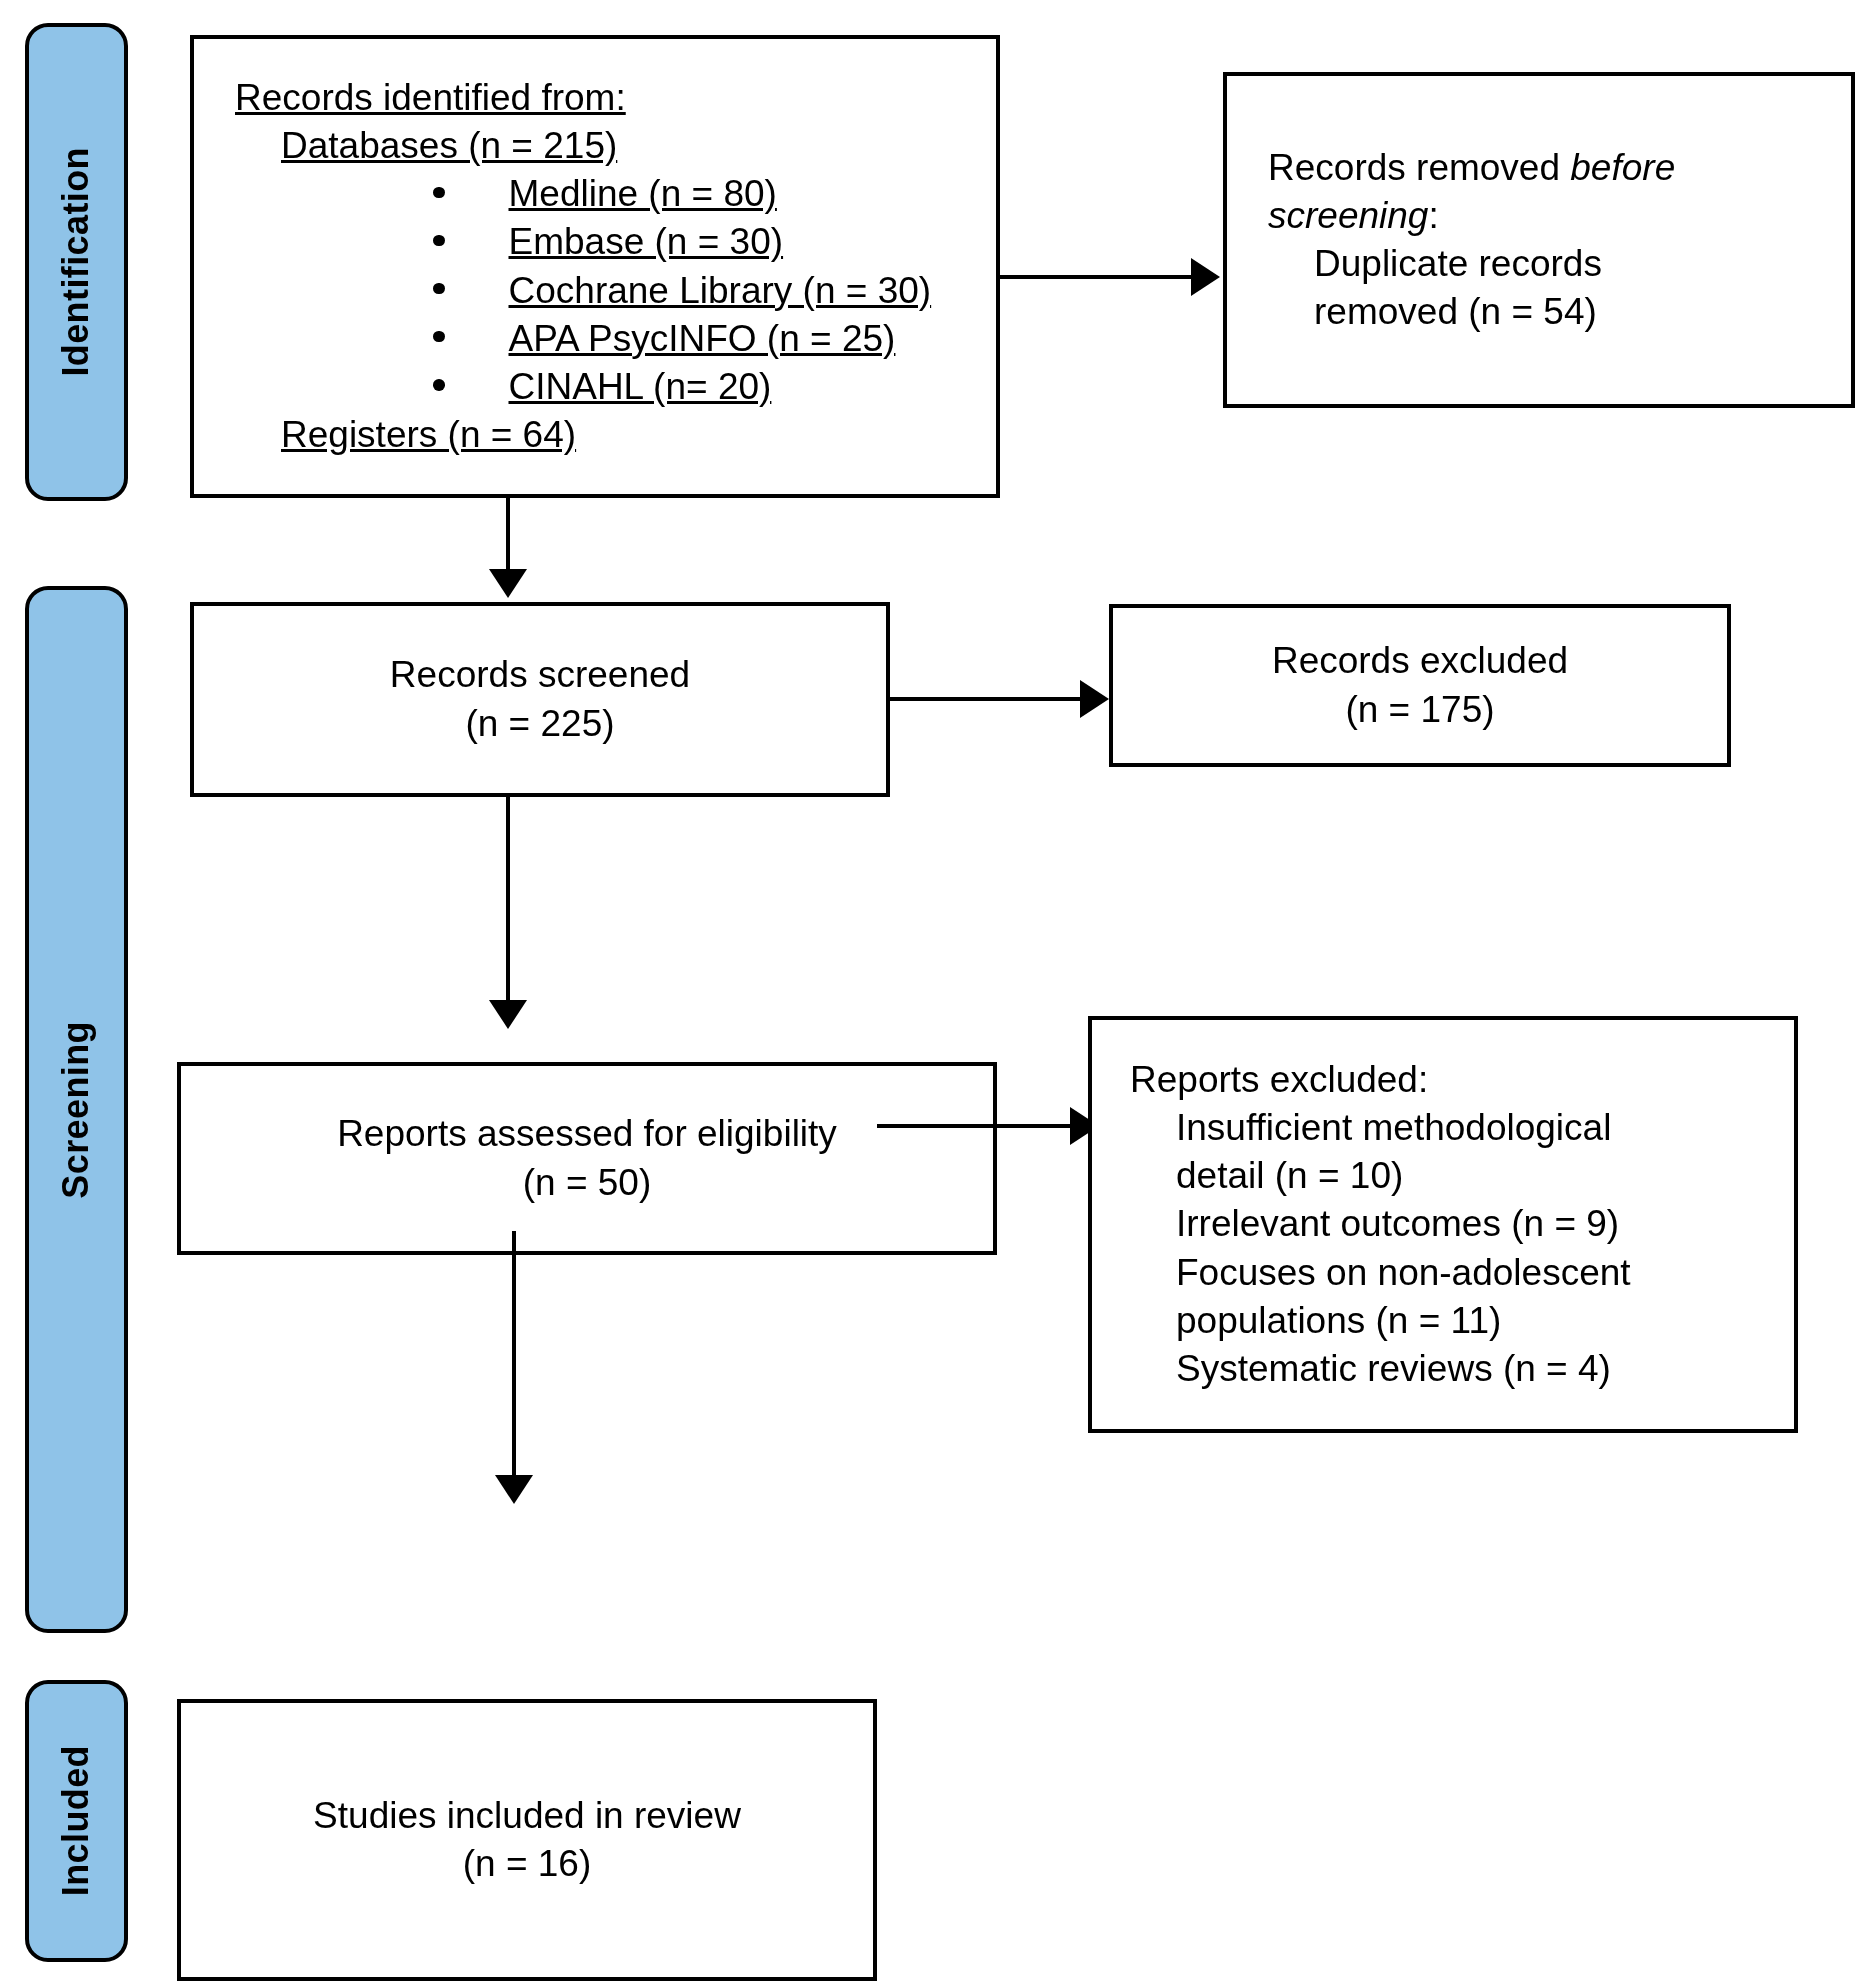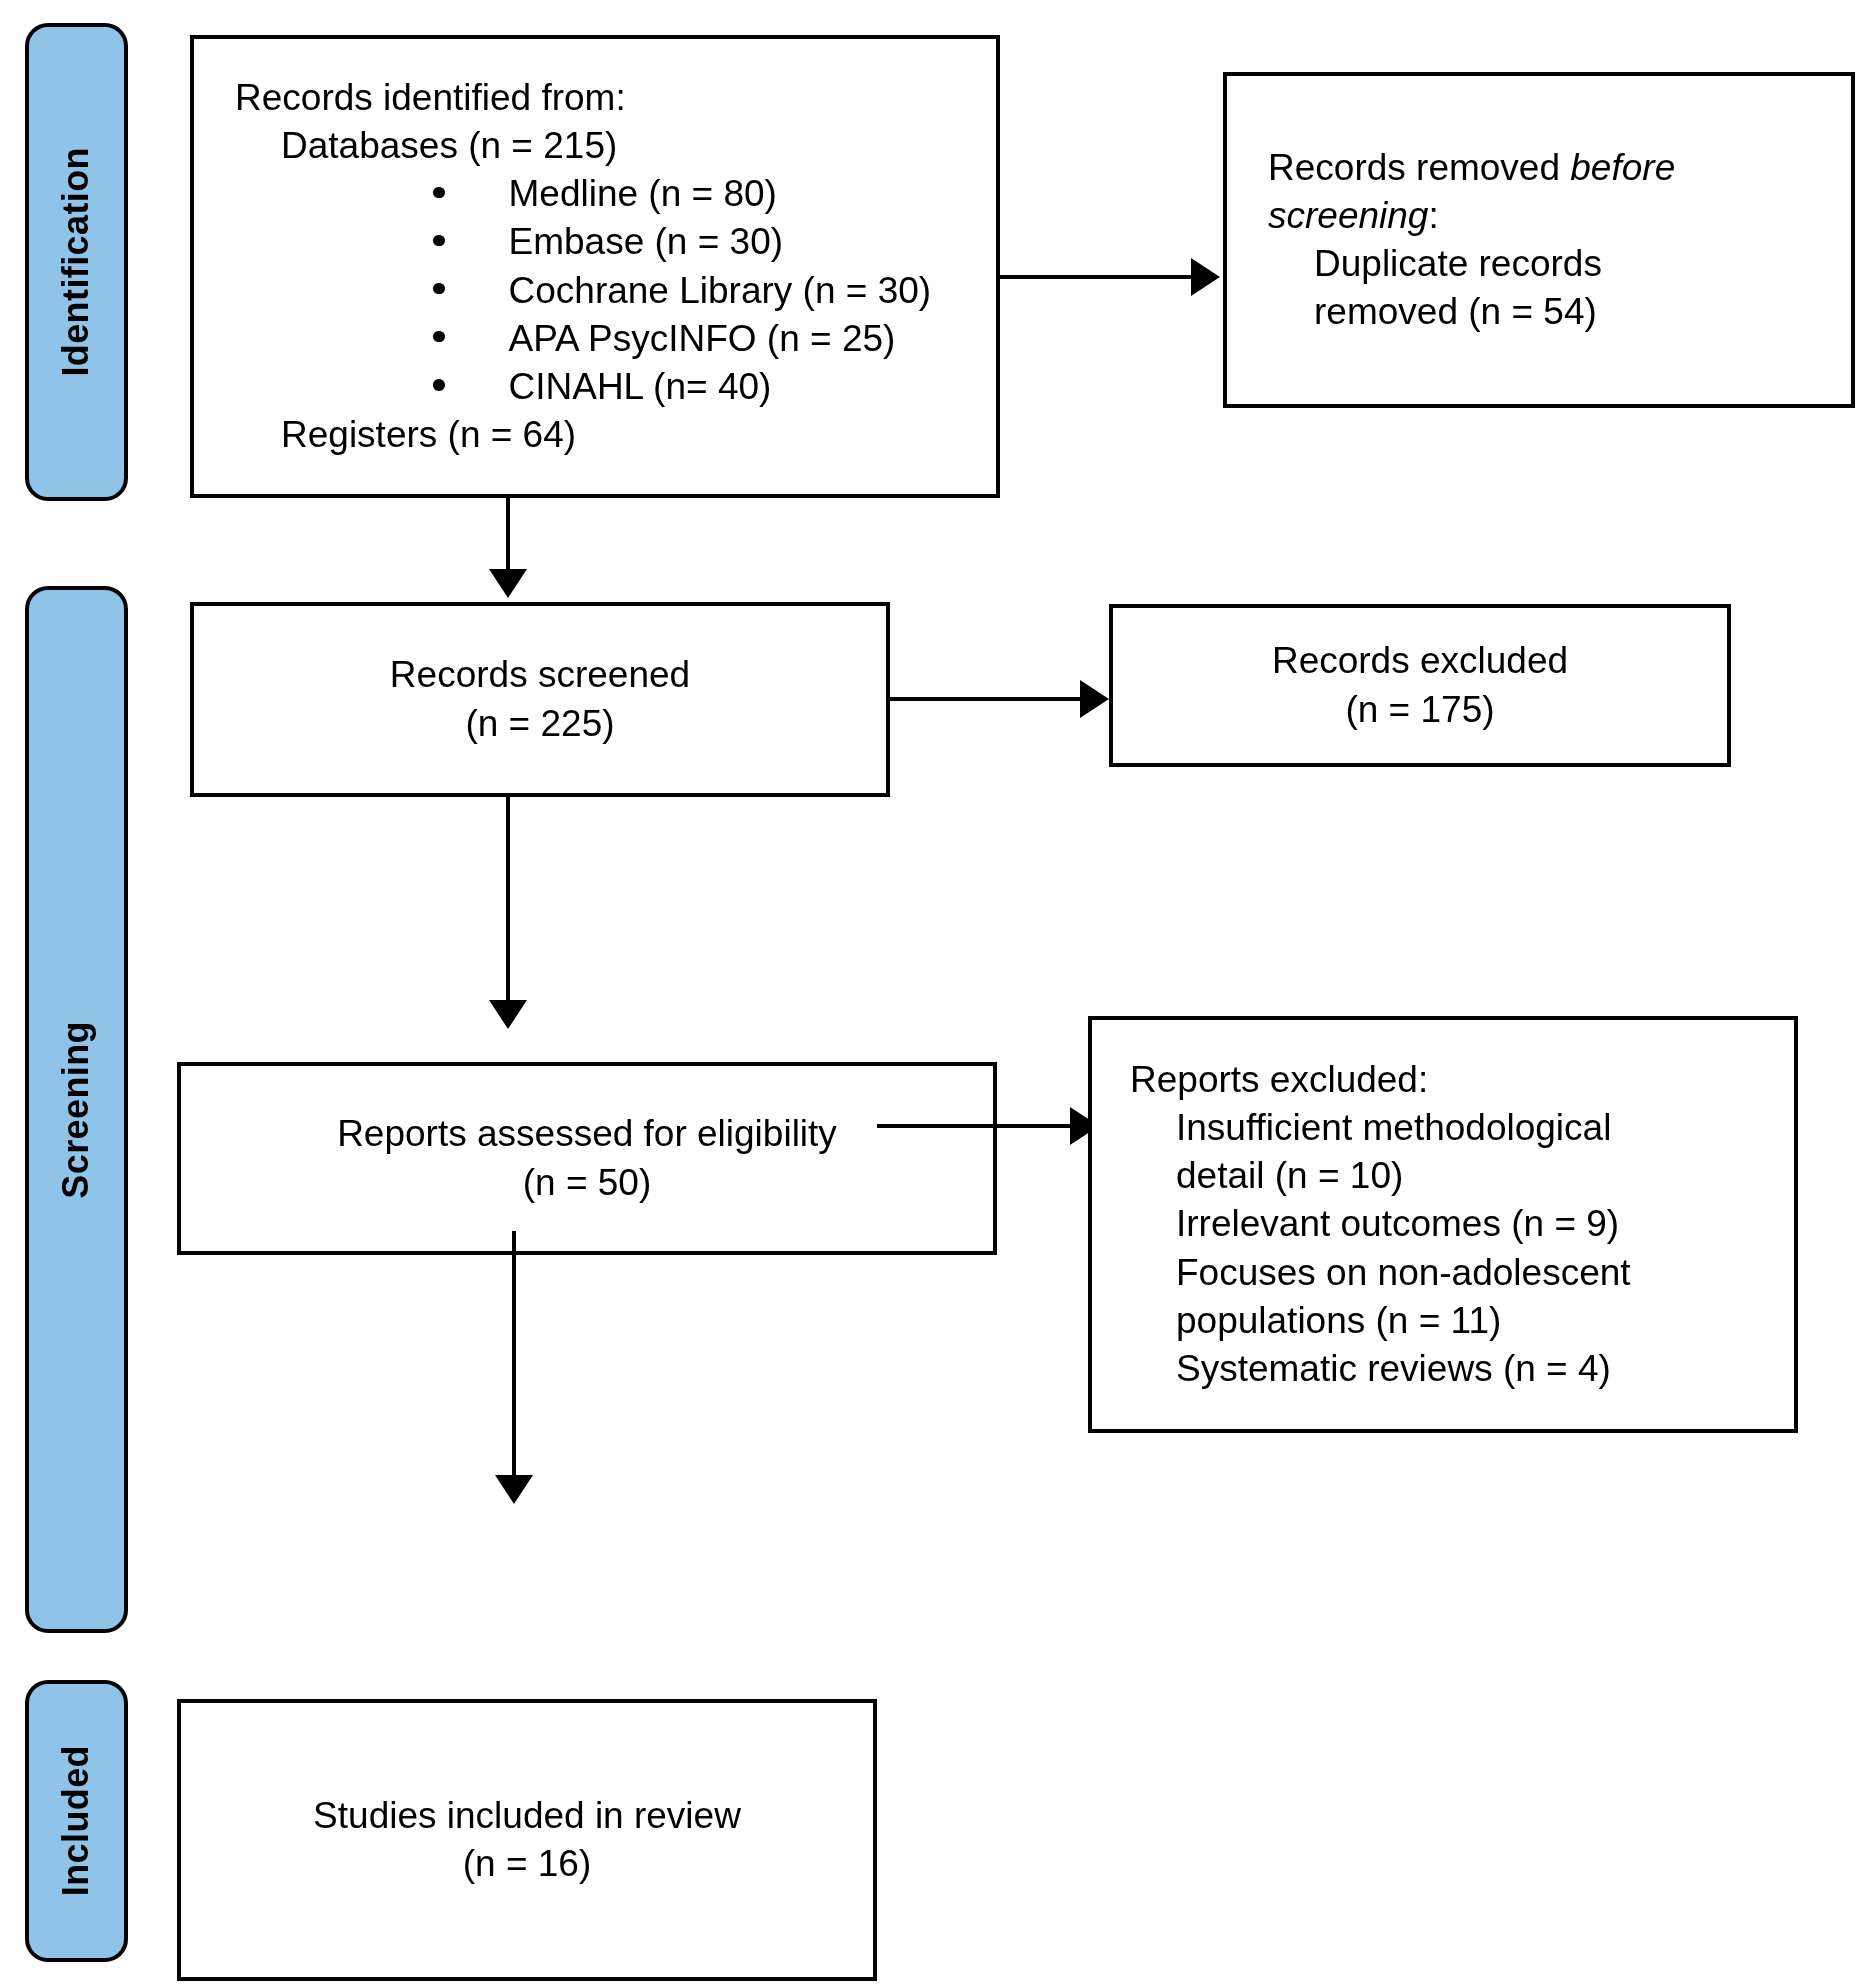--- a/index.html
+++ b/index.html
@@ -123,21 +123,21 @@
 
   <div class="stage-bar" style="left:24.5px; top:586px; width:103px; height:1047px;">
     <span class="stage-label">Screening</span>
   </div>
 
   <div class="stage-bar" style="left:24.5px; top:1680px; width:103px; height:282px;">
     <span class="stage-label">Included</span>
   </div>
 
   <div class="flow-box" style="left:190px; top:35px; width:810px; height:463px;">
-    <div class="box-inner lefted" style="padding-left:41px;">
+    <div class="box-inner lefted" style="padding-left:41px;text-decoration:underline;">
       <div class="line">Records identified from:</div>
       <div class="line indent-1">Databases (n = 215)</div>
 
       <div class="bullet-row">
         <span class="dot"></span>
         <span>Medline (n = 80)</span>
       </div>
       <div class="bullet-row">
         <span class="dot"></span>
         <span>Embase (n = 30)</span>
@@ -145,21 +145,21 @@
       <div class="bullet-row">
         <span class="dot"></span>
         <span>Cochrane Library (n = 30)</span>
       </div>
       <div class="bullet-row">
         <span class="dot"></span>
         <span>APA PsycINFO (n = 25)</span>
       </div>
       <div class="bullet-row">
         <span class="dot"></span>
-        <span>CINAHL (n= 40)</span>
+        <span>CINAHL (n= 20)</span>
       </div>
 
       <div class="line indent-1">Registers (n = 64)</div>
     </div>
   </div>
 
   <div class="conn conn-h" style="left:1000px; top:275px; width:209px;"></div>
   <div class="arrowhead arrow-right" style="left:1191px; top:258px;"></div>
 
   <div class="flow-box" style="left:1223px; top:72px; width:632px; height:336px;">

